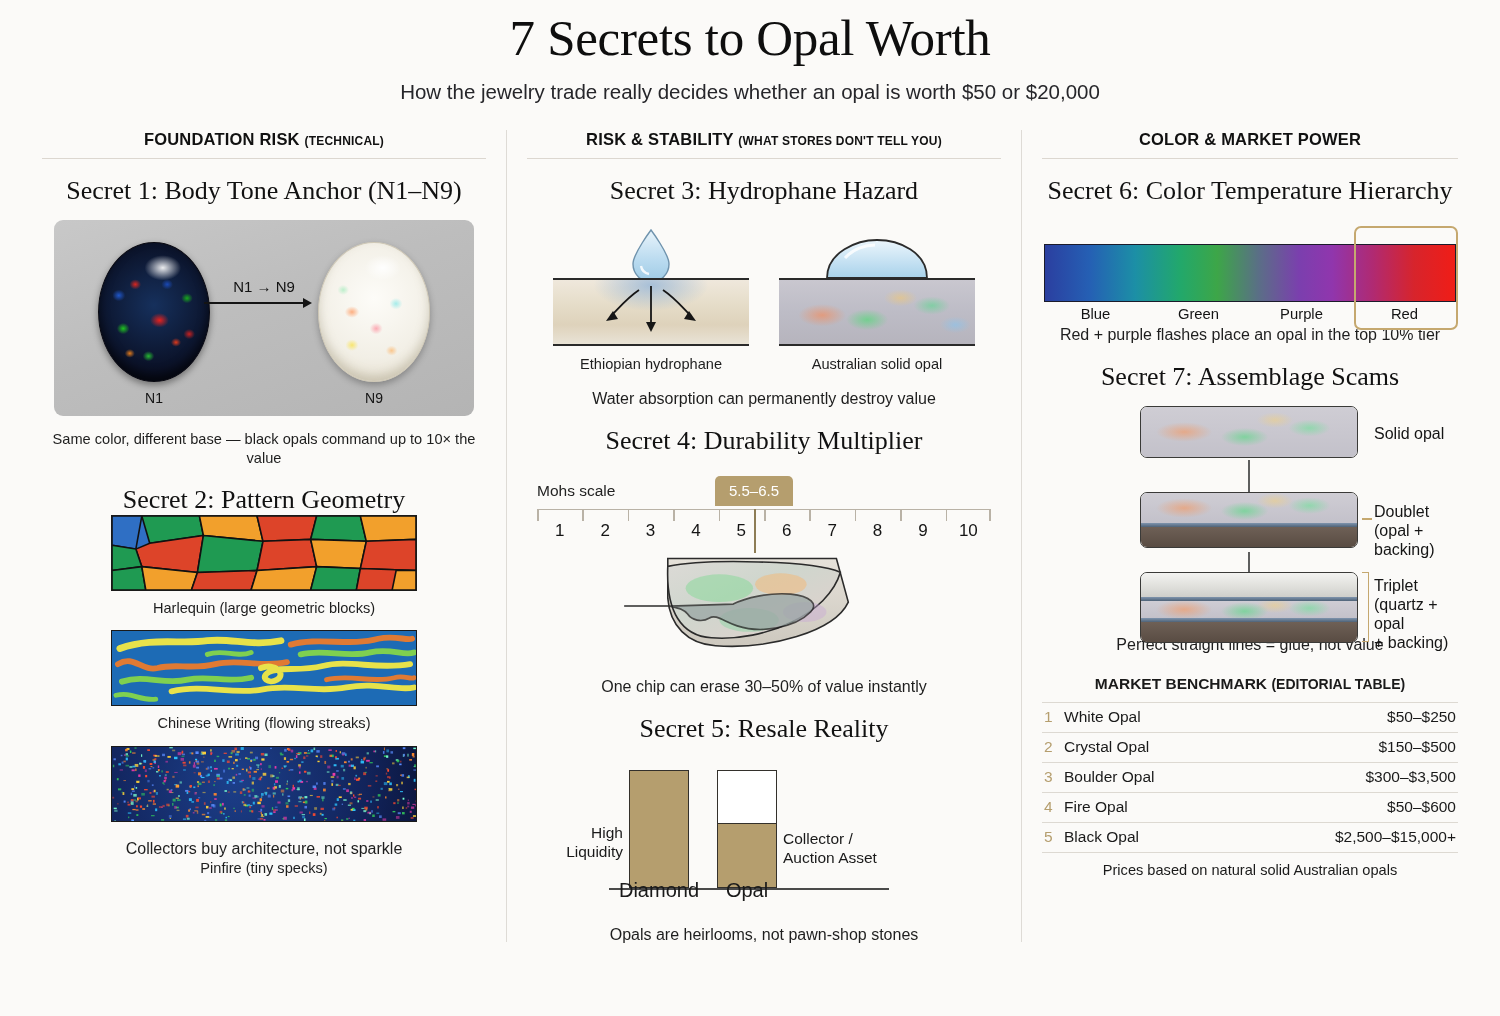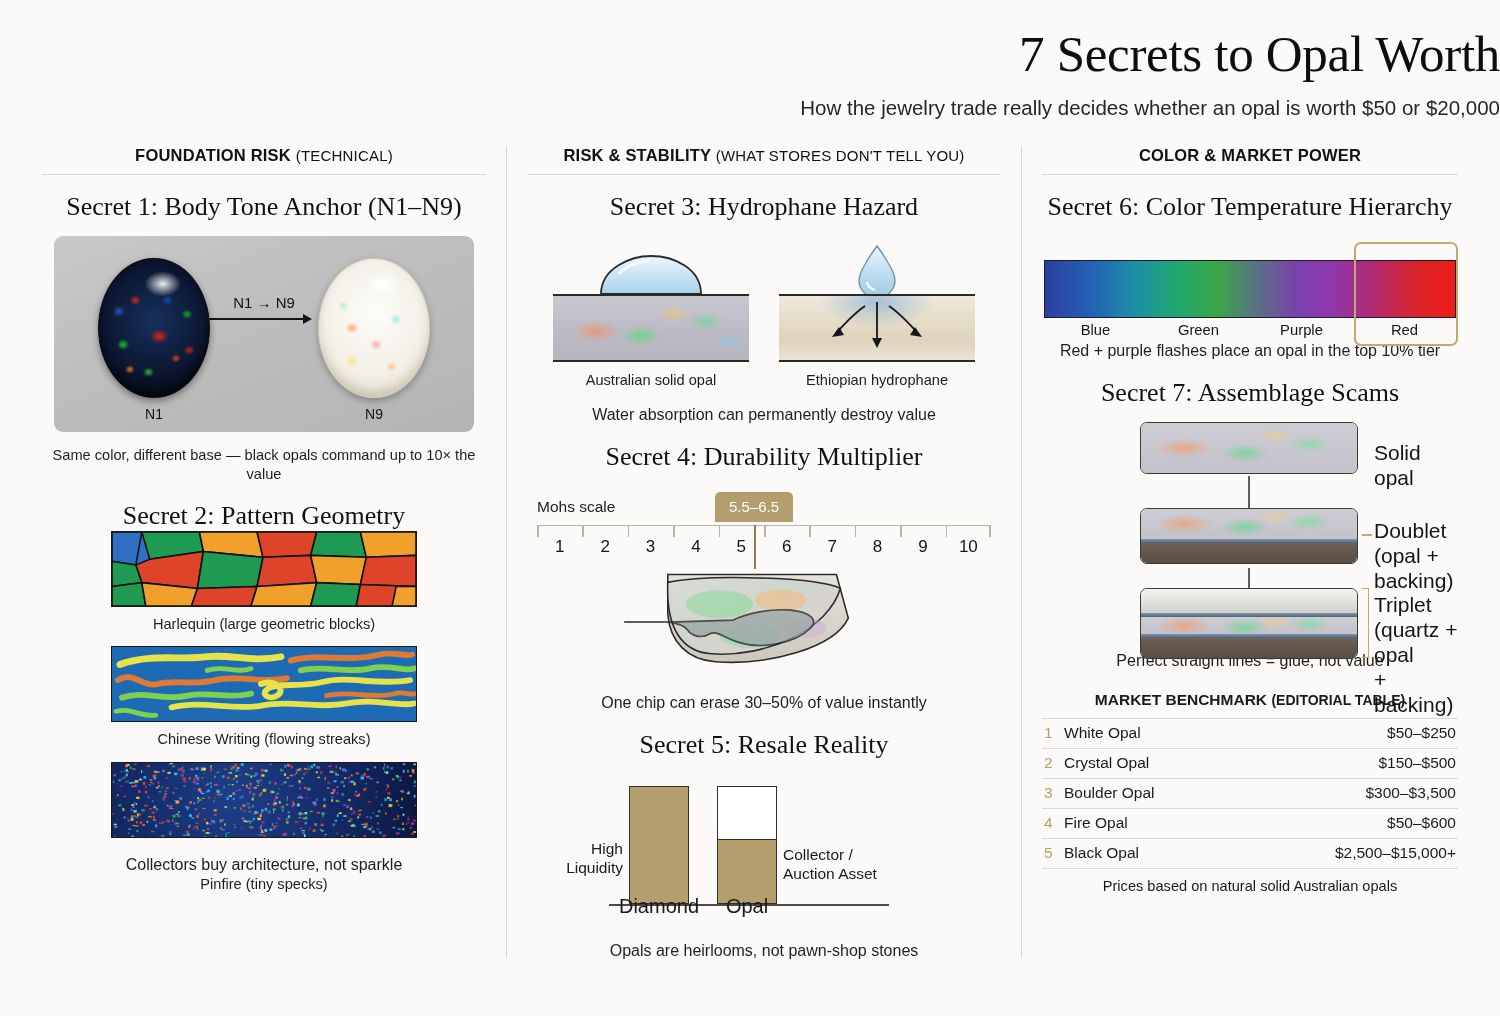--- a/index.html
+++ b/index.html
@@ -7,21 +7,21 @@
   body {
     width: 1500px; height: 1016px;
     background: #fbfaf8;
     font-family: "Liberation Sans", sans-serif;
     color: #1a1a1a;
     overflow: hidden;
     position: relative;
   }
 
   
-  #header { text-align: right; padding-top: 28px; }
+  #header { text-align: center; padding-top: 12px; }
   #title {
     font-family: "Liberation Serif", serif;
     font-size: 51px; font-weight: 400; letter-spacing: -0.3px;
     color: #0e0e0e; line-height: 1.05;
   }
   #subtitle {
     font-size: 20.5px; color: #26262a; margin-top: 14px; font-weight: 400;
   }
 
   
@@ -32,21 +32,21 @@
   .col { flex: 1; position: relative; padding: 0 14px; }
   .col + .col { border-left: 1px solid #dedbd6; }
   .col.c1 { flex: 0 0 484px; }
   .col.c2 { flex: 0 0 515px; }
   .col.c3 { flex: 1; }
 
   .sec-head {
     text-align: center; font-size: 16.5px; font-weight: bold;
     letter-spacing: .2px; color: #111;
   }
-  .sec-head .sub { font-size: 15px; font-weight: normal; }
+  .sec-head .sub { font-size: 12px; font-weight: bold; }
   .rule { height: 1px; background: #dcd7d0; margin: 9px 6px 0 6px; }
 
   .secret-title {
     font-family: "Liberation Serif", serif;
     font-size: 26px; text-align: center; margin-top: 17px; color: #111;
     font-weight: 400;
   }
 
   .cap { text-align: center; font-size: 14.6px; color: #1e1e1e; line-height: 1.32; }
   .cap.big { font-size: 16px; }
@@ -188,21 +188,21 @@
       radial-gradient(ellipse 34px 13px at 48% 60%, rgba(70,220,120,.55), rgba(70,220,120,0) 70%),
       radial-gradient(ellipse 30px 12px at 78% 42%, rgba(90,230,140,.5), rgba(90,230,140,0) 70%),
       radial-gradient(ellipse 26px 11px at 62% 26%, rgba(255,210,100,.4), rgba(255,210,100,0) 70%),
       linear-gradient(180deg,#cfcdd4 0%, #c3c1ca 100%);
   }
   .layer-opal.tall { height: 50px; }
   .layer-opal.thin { height: 17px; }
   .layer-glue { height: 4px; background: linear-gradient(180deg,#7f94ad,#4f6378); }
   .layer-back { height: 20px; background: linear-gradient(180deg,#6e6056 0%, #594c43 100%); }
   .layer-quartz { height: 24px; background: linear-gradient(180deg,#f3f3f1 0%, #dededa 60%, #cfcfcb 100%); }
-  .slab-label { position: absolute; left: 338px; font-size: 21px; line-height: 1.2; color: #151515; }
+  .slab-label { position: absolute; left: 338px; font-size: 16px; line-height: 1.2; color: #151515; }
   .connector { position: absolute; left: 212px; width: 2px; background: #5e5e5e; }
   .bracket { position: absolute; left: 326px; border: 1.6px solid #c5a86f; border-left: none; width: 7px; }
   .bracket.flat { border-top: none; border-bottom: none; border-right: 1.6px solid #c5a86f; height: 2px; width: 10px; background: #c5a86f; border: none; }
 
   
   #table-head { text-align: center; font-size: 15.5px; font-weight: bold; margin-top: 20px; }
   #table-head .sub { font-weight: bold; font-size: 14px; }
   #bench-table { margin: 9px 6px 0; width: calc(100% - 12px); border-collapse: collapse; }
   #bench-table tr { border-top: 1px solid #ddd9d2; }
   #bench-table tr:last-child { border-bottom: 1px solid #ddd9d2; }
@@ -931,38 +931,20 @@
     </div>
     <div class="rule"></div>
 
     <div class="secret-title">Secret 3: Hydrophane Hazard</div>
 
     <div id="hydro-row">
       <div class="hydro-cell">
         <div style="height:54px;position:relative;">
           <svg width="196" height="54" viewBox="0 0 196 54">
             <defs>
-              <linearGradient id="beadg" x1="0" y1="0" x2="0" y2="1">
-                <stop offset="0%" stop-color="#ecf6fc"></stop>
-                  <stop offset="60%" stop-color="#c3e0f2"></stop>
-                  <stop offset="100%" stop-color="#a8d2ea"></stop>
-              </linearGradient>
-            </defs>
-            <path d="M48,54 C48,28 78,16 98,16 C120,16 148,28 148,54 Z" fill="url(#beadg)" stroke="#2b2b2b" stroke-width="1.8"></path>
-            <path d="M66,34 C74,25 86,21 96,21" fill="none" stroke="#fff" stroke-width="3" opacity=".8"></path>
-          </svg>
-        </div>
-        <div class="slab" id="slab-australian"></div>
-        <div class="cap" style="margin-top:9px;">Australian solid opal</div>
-      </div>
-
-      <div class="hydro-cell">
-        <div style="height:54px;position:relative;">
-          <svg width="196" height="54" viewBox="0 0 196 54">
-            <defs>
               <linearGradient id="dropg" x1="0" y1="0" x2="0" y2="1">
                 <stop offset="0%" stop-color="#e9f4fb"></stop>
                   <stop offset="55%" stop-color="#bcdcf0"></stop>
                   <stop offset="100%" stop-color="#9ecbe6"></stop>
               </linearGradient>
             </defs>
             <path d="M98,6 C98,6 80,30 80,40 A18,18 0 0 0 116,40 C116,30 98,6 98,6 Z" fill="url(#dropg)" stroke="#6f93ad" stroke-width="1.4"></path>
             <path d="M88,42 A10,10 0 0 0 96,50" fill="none" stroke="#fff" stroke-width="2.4" opacity=".85"></path>
           </svg>
         </div>
@@ -972,20 +954,38 @@
               <line x1="98" y1="6" x2="98" y2="46"></line>
               <polygon points="98,52 93,42 103,42" fill="#161616" stroke="none"></polygon>
               <path d="M86,10 C74,18 66,28 58,36"></path>
               <polygon points="53,41 60,31 65,39" fill="#161616" stroke="none"></polygon>
               <path d="M110,10 C122,18 130,28 138,36"></path>
               <polygon points="143,41 131,39 136,31" fill="#161616" stroke="none"></polygon>
             </g>
           </svg>
         </div>
         <div class="cap" style="margin-top:9px;">Ethiopian hydrophane</div>
+      </div>
+
+      <div class="hydro-cell">
+        <div style="height:54px;position:relative;">
+          <svg width="196" height="54" viewBox="0 0 196 54">
+            <defs>
+              <linearGradient id="beadg" x1="0" y1="0" x2="0" y2="1">
+                <stop offset="0%" stop-color="#ecf6fc"></stop>
+                  <stop offset="60%" stop-color="#c3e0f2"></stop>
+                  <stop offset="100%" stop-color="#a8d2ea"></stop>
+              </linearGradient>
+            </defs>
+            <path d="M48,54 C48,28 78,16 98,16 C120,16 148,28 148,54 Z" fill="url(#beadg)" stroke="#2b2b2b" stroke-width="1.8"></path>
+            <path d="M66,34 C74,25 86,21 96,21" fill="none" stroke="#fff" stroke-width="3" opacity=".8"></path>
+          </svg>
+        </div>
+        <div class="slab" id="slab-australian"></div>
+        <div class="cap" style="margin-top:9px;">Australian solid opal</div>
       </div>
     </div>
 
     <div class="cap big" style="margin-top:14px;">Water absorption can permanently destroy value</div>
 
     <div class="secret-title">Secret 4: Durability Multiplier</div>
 
     <div id="mohs-wrap">
       <div id="mohs-label">Mohs scale</div>
       <div id="mohs-badge">5.5–6.5</div>

